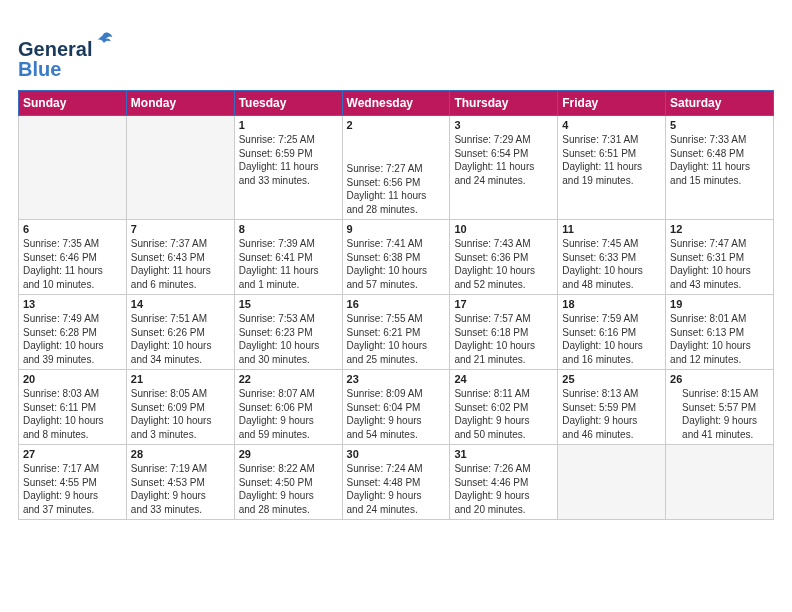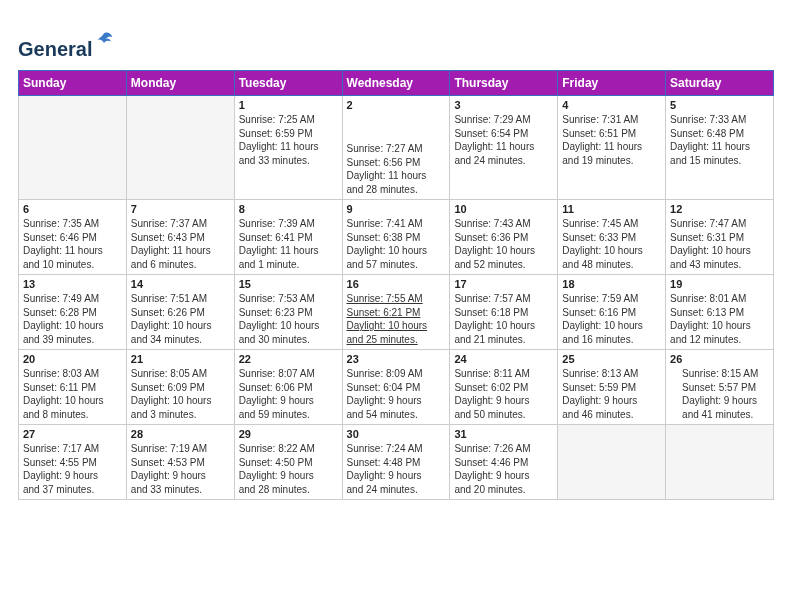--- a/index.html
+++ b/index.html
@@ -27,21 +27,21 @@
     }
     .title-block {
       text-align: right;
     }
     .calendar {
       width: 100%;
       border-collapse: collapse;
       font-size: 10.5px;
     }
     .calendar th {
-      background-color: #a21caf;
+      background-color: #be185d;
       color: #fff;
       padding: 5px 4px;
       text-align: left;
       font-size: 12px;
       border: 1px solid #3a6bc4;
     }
     .calendar td {
       border: 1px solid #ccc;
       vertical-align: top;
       padding: 3px 4px;
@@ -74,20 +74,21 @@
 <div class="page">
   <div class="header">
     <div class="logo">
 <div style="display:flex;flex-direction:column;line-height:1.1;">
   <div style="display:flex;align-items:center;gap:2px;">
     <span style="font-size:20px;font-weight:bold;color:#1a3a5c;margin-top:20px;">General</span>
     <svg width="20" height="18" viewBox="0 0 24 20">
       <path d="M12 3 C15 1, 21 3, 22 8 C19 6, 16 7.5, 14 10 C16 8.5, 19.5 9.5, 20 13 C17 11, 13 12, 12 15 C11 12, 7 10, 4 11 C6.5 8.5, 10 7, 12 3Z" fill="#3a7bc8"></path>
     </svg>
   </div>
+  <div style="font-size:20px;font-weight:bold;color:#3a7bc8;margin-top:-2px;">Blue</div>
 </div>
       </div>
     <div class="title-block">
       <div style="font-size:38px;font-weight:bold;color:#111;"></div>
       <div style="font-size:15px;color:#444;"></div>
     </div>
   </div>
 
   <table class="calendar">
     <thead>
@@ -209,21 +210,21 @@
           </td>
           <td>
             <div class="day-num">15</div>
             <div class="day-info" style="white-space: pre-line;">Sunrise: 7:53 AM
 Sunset: 6:23 PM
 Daylight: 10 hours
 and 30 minutes.</div>
           </td>
           <td>
             <div class="day-num">16</div>
-            <div class="day-info" style="white-space: pre-line; text-decoration: underline;">Sunrise: 7:55 AM
+            <div class="day-info" style="white-space: pre-line;">Sunrise: 7:55 AM
 Sunset: 6:21 PM
 Daylight: 10 hours
 and 25 minutes.</div>
           </td>
           <td>
             <div class="day-num">17</div>
             <div class="day-info" style="white-space: pre-line;">Sunrise: 7:57 AM
 Sunset: 6:18 PM
 Daylight: 10 hours
 and 21 minutes.</div>

